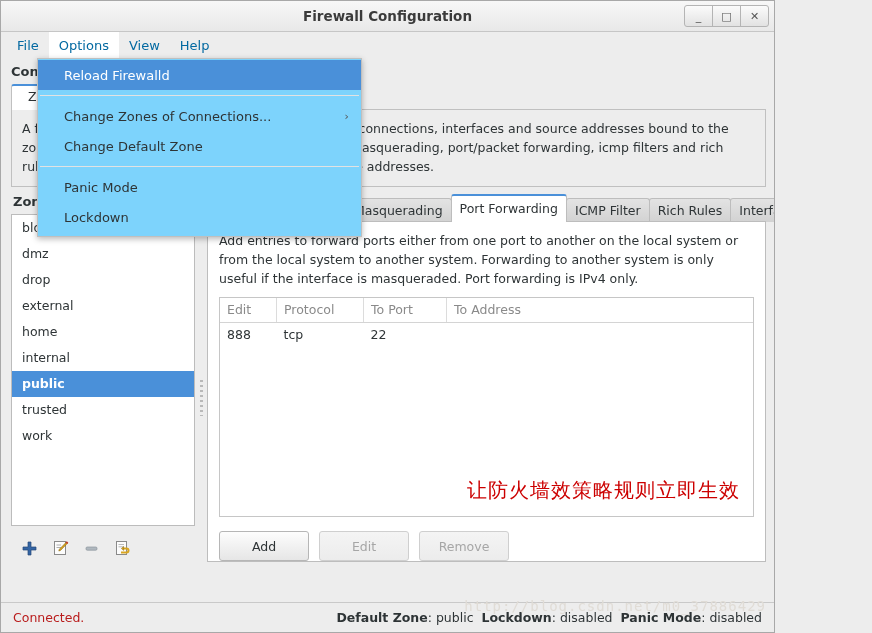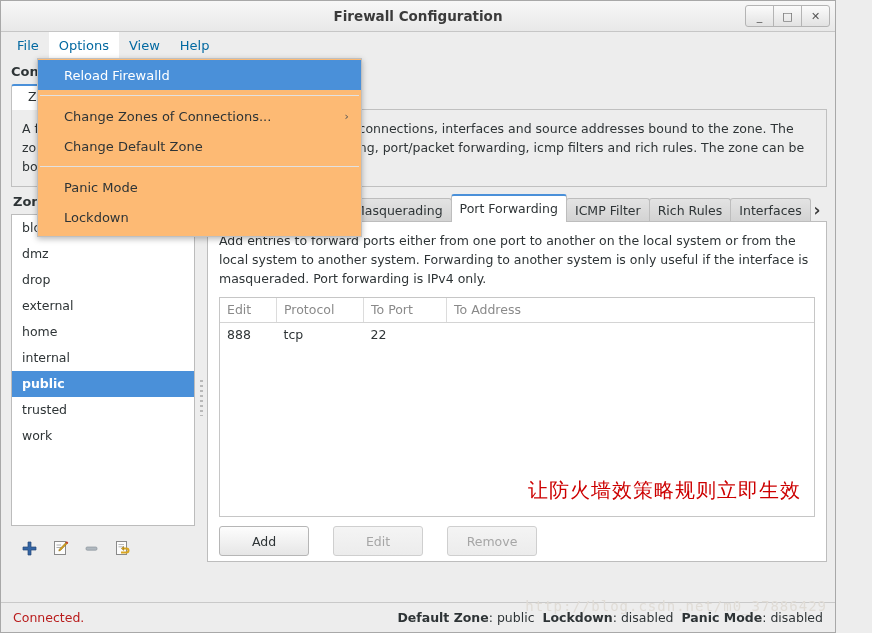--- a/index.html
+++ b/index.html
@@ -11,21 +11,21 @@
     height: 633px;
     font-family: "DejaVu Sans", "Liberation Sans", sans-serif;
     font-size: 12.5px;
     color: #2e3436;
     background: #ededed;
     overflow: hidden;
     -webkit-font-smoothing: antialiased;
   }
   .window {
     position: relative;
-    width: 836px;
+    width: 775px;
     height: 633px;
     background: #ededed;
     border: 1px solid #a8a8a8;
     box-sizing: border-box;
     overflow: hidden;
   }
 
   
   .titlebar {
     position: relative;
@@ -87,21 +87,21 @@
   .menu-item.open {
     background: #ffffff;
   }
 
   
   .dropdown {
     position: absolute;
     left: 36px;
     top: 57px;
     width: 325px;
-    background: #fdba74;
+    background: #7dd3fc;
     border: 1px solid #bfbfbf;
     box-shadow: 0 2px 6px rgba(0,0,0,0.28);
     z-index: 50;
     padding: 1px 0 4px 0;
     box-sizing: border-box;
   }
   .dd-item {
     height: 30px;
     display: flex;
     align-items: center;
@@ -343,24 +343,25 @@
     bottom: 12px;
     color: #cc0000;
     font-size: 20px;
     font-family: "DejaVu Sans", "Liberation Sans", sans-serif;
     letter-spacing: 1px;
     white-space: nowrap;
   }
 
   .btnrow {
     display: flex;
-    gap: 24px;
+    gap: 10px;
     padding: 9px 0 0 0;
     height: 44px;
     box-sizing: border-box;
+    align-items: flex-end;
   }
   .btn {
     min-width: 88px;
     height: 28px;
     background: linear-gradient(to bottom, #fdfdfd, #e6e6e6);
     border: 1px solid #b6b6b6;
     border-radius: 3px;
     font-size: 12.5px;
     color: #2e3436;
     display: flex;

